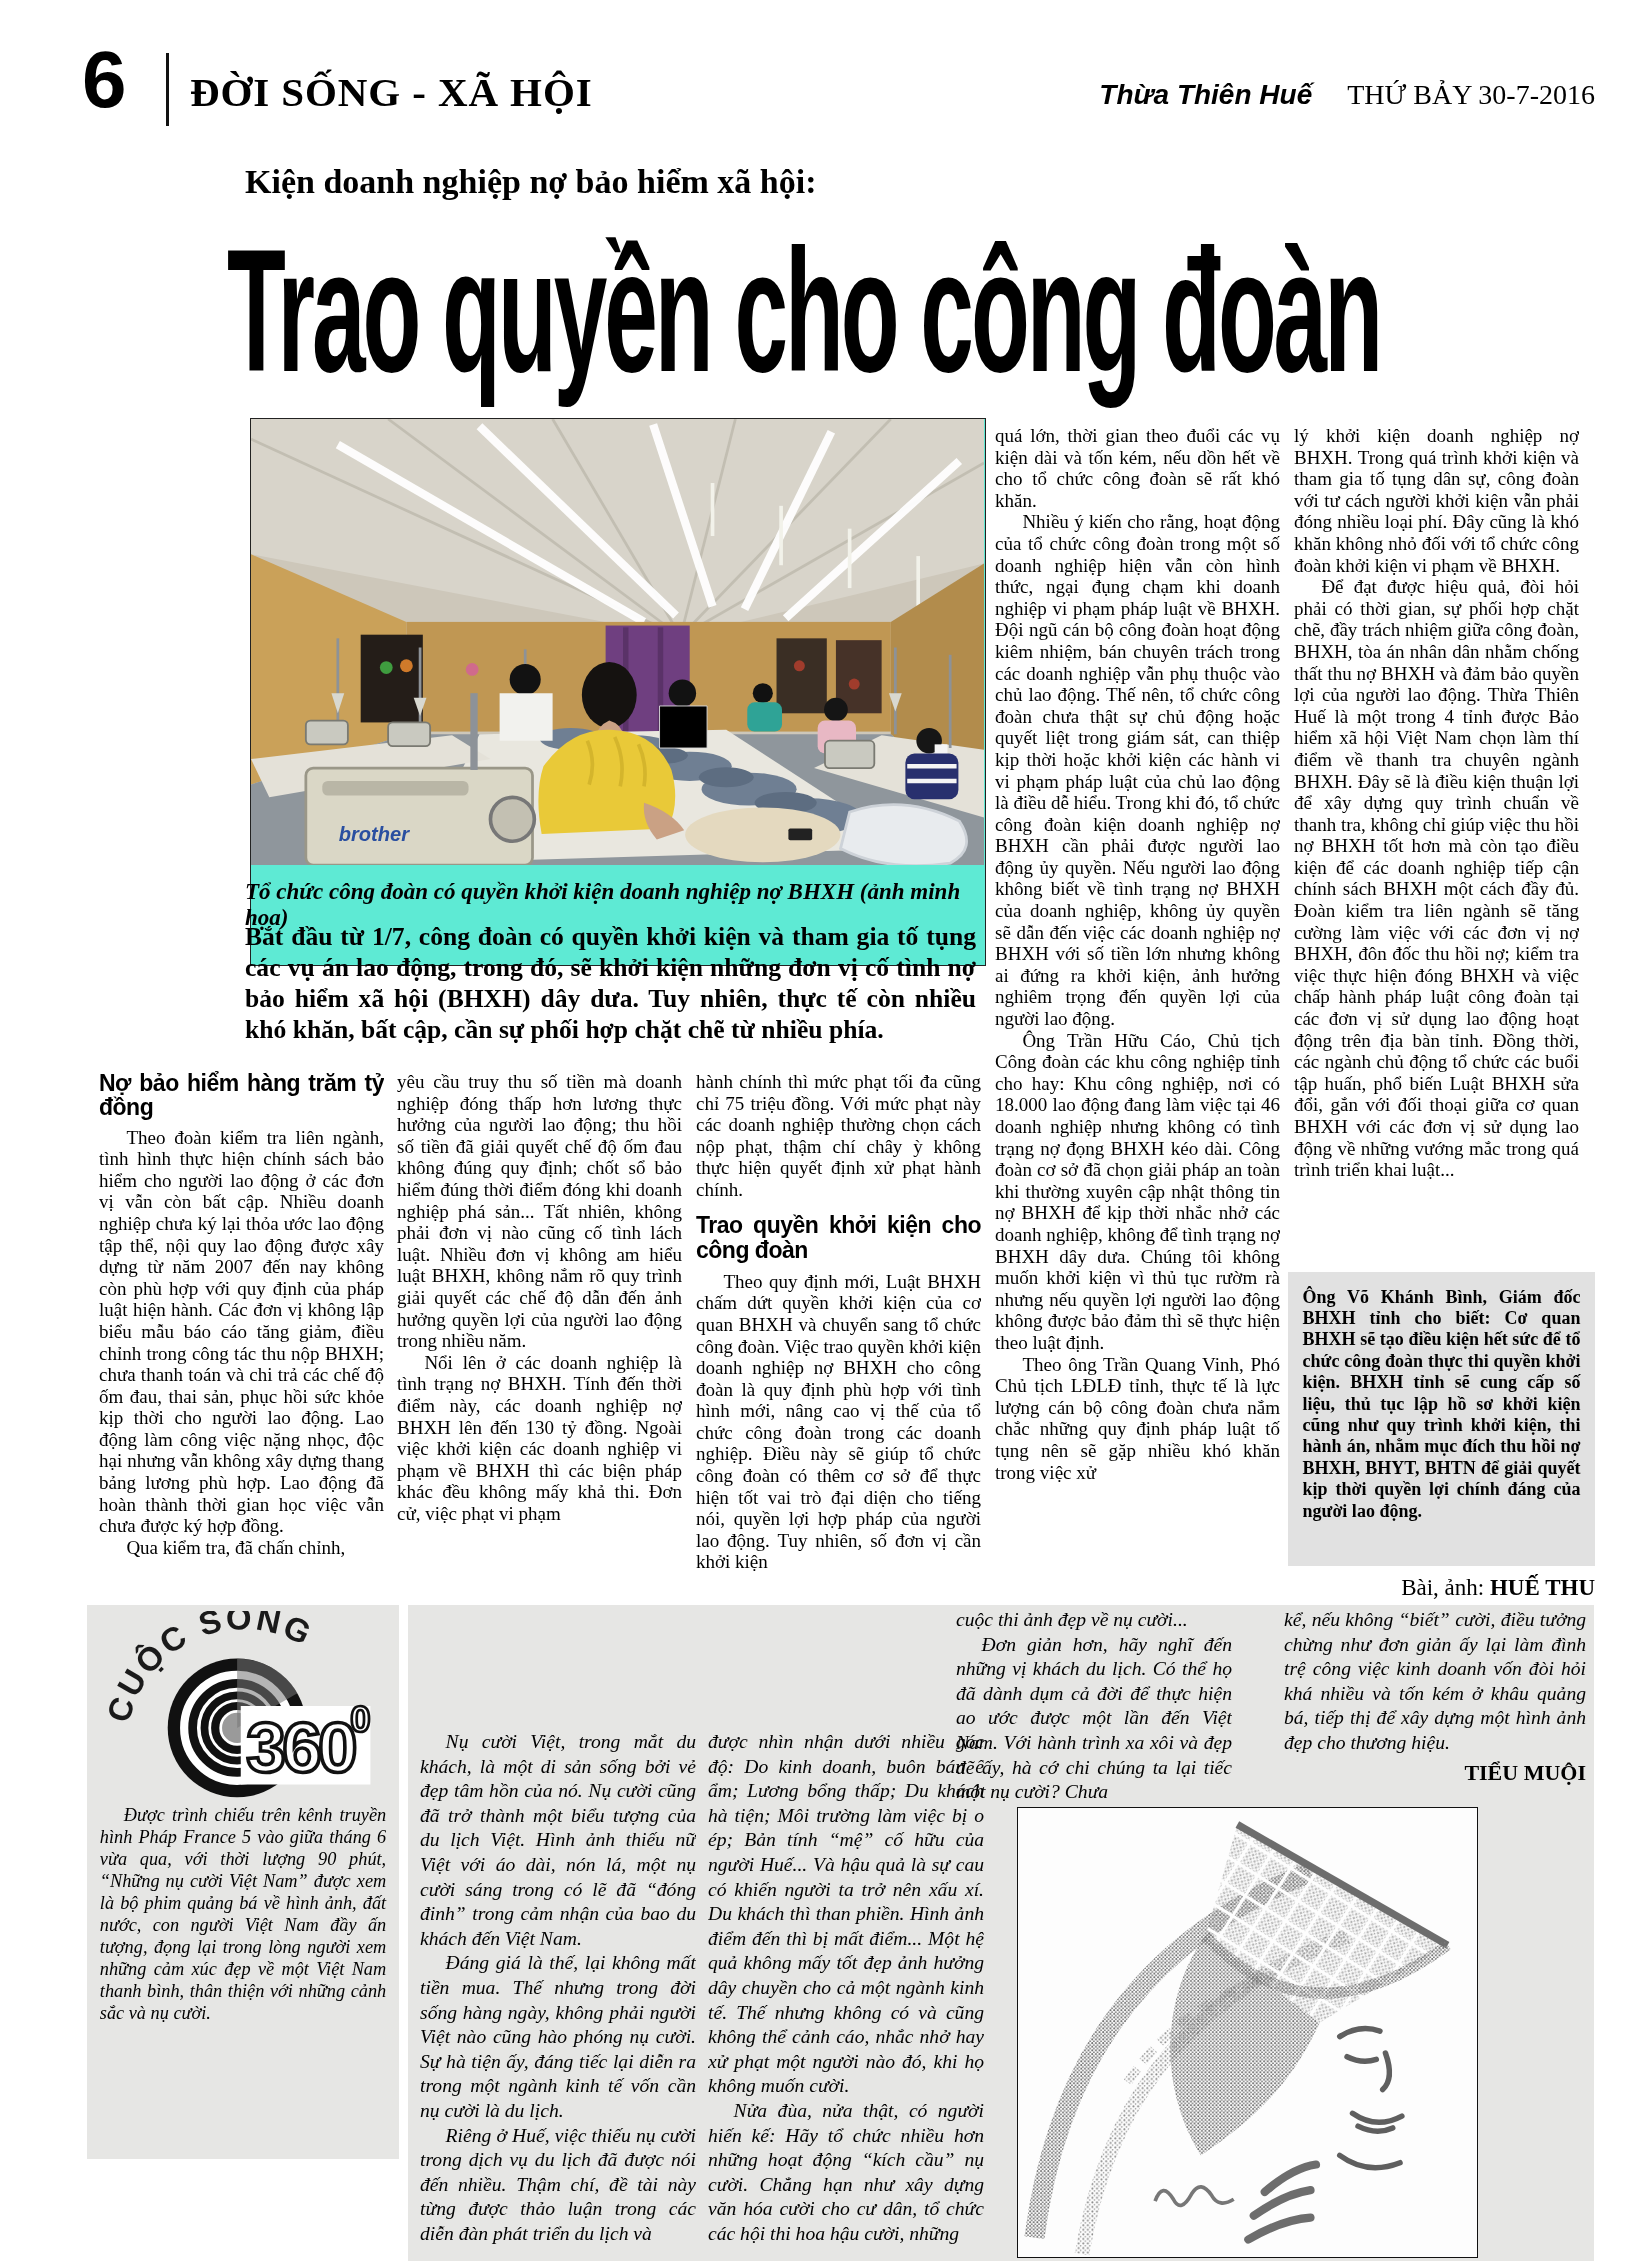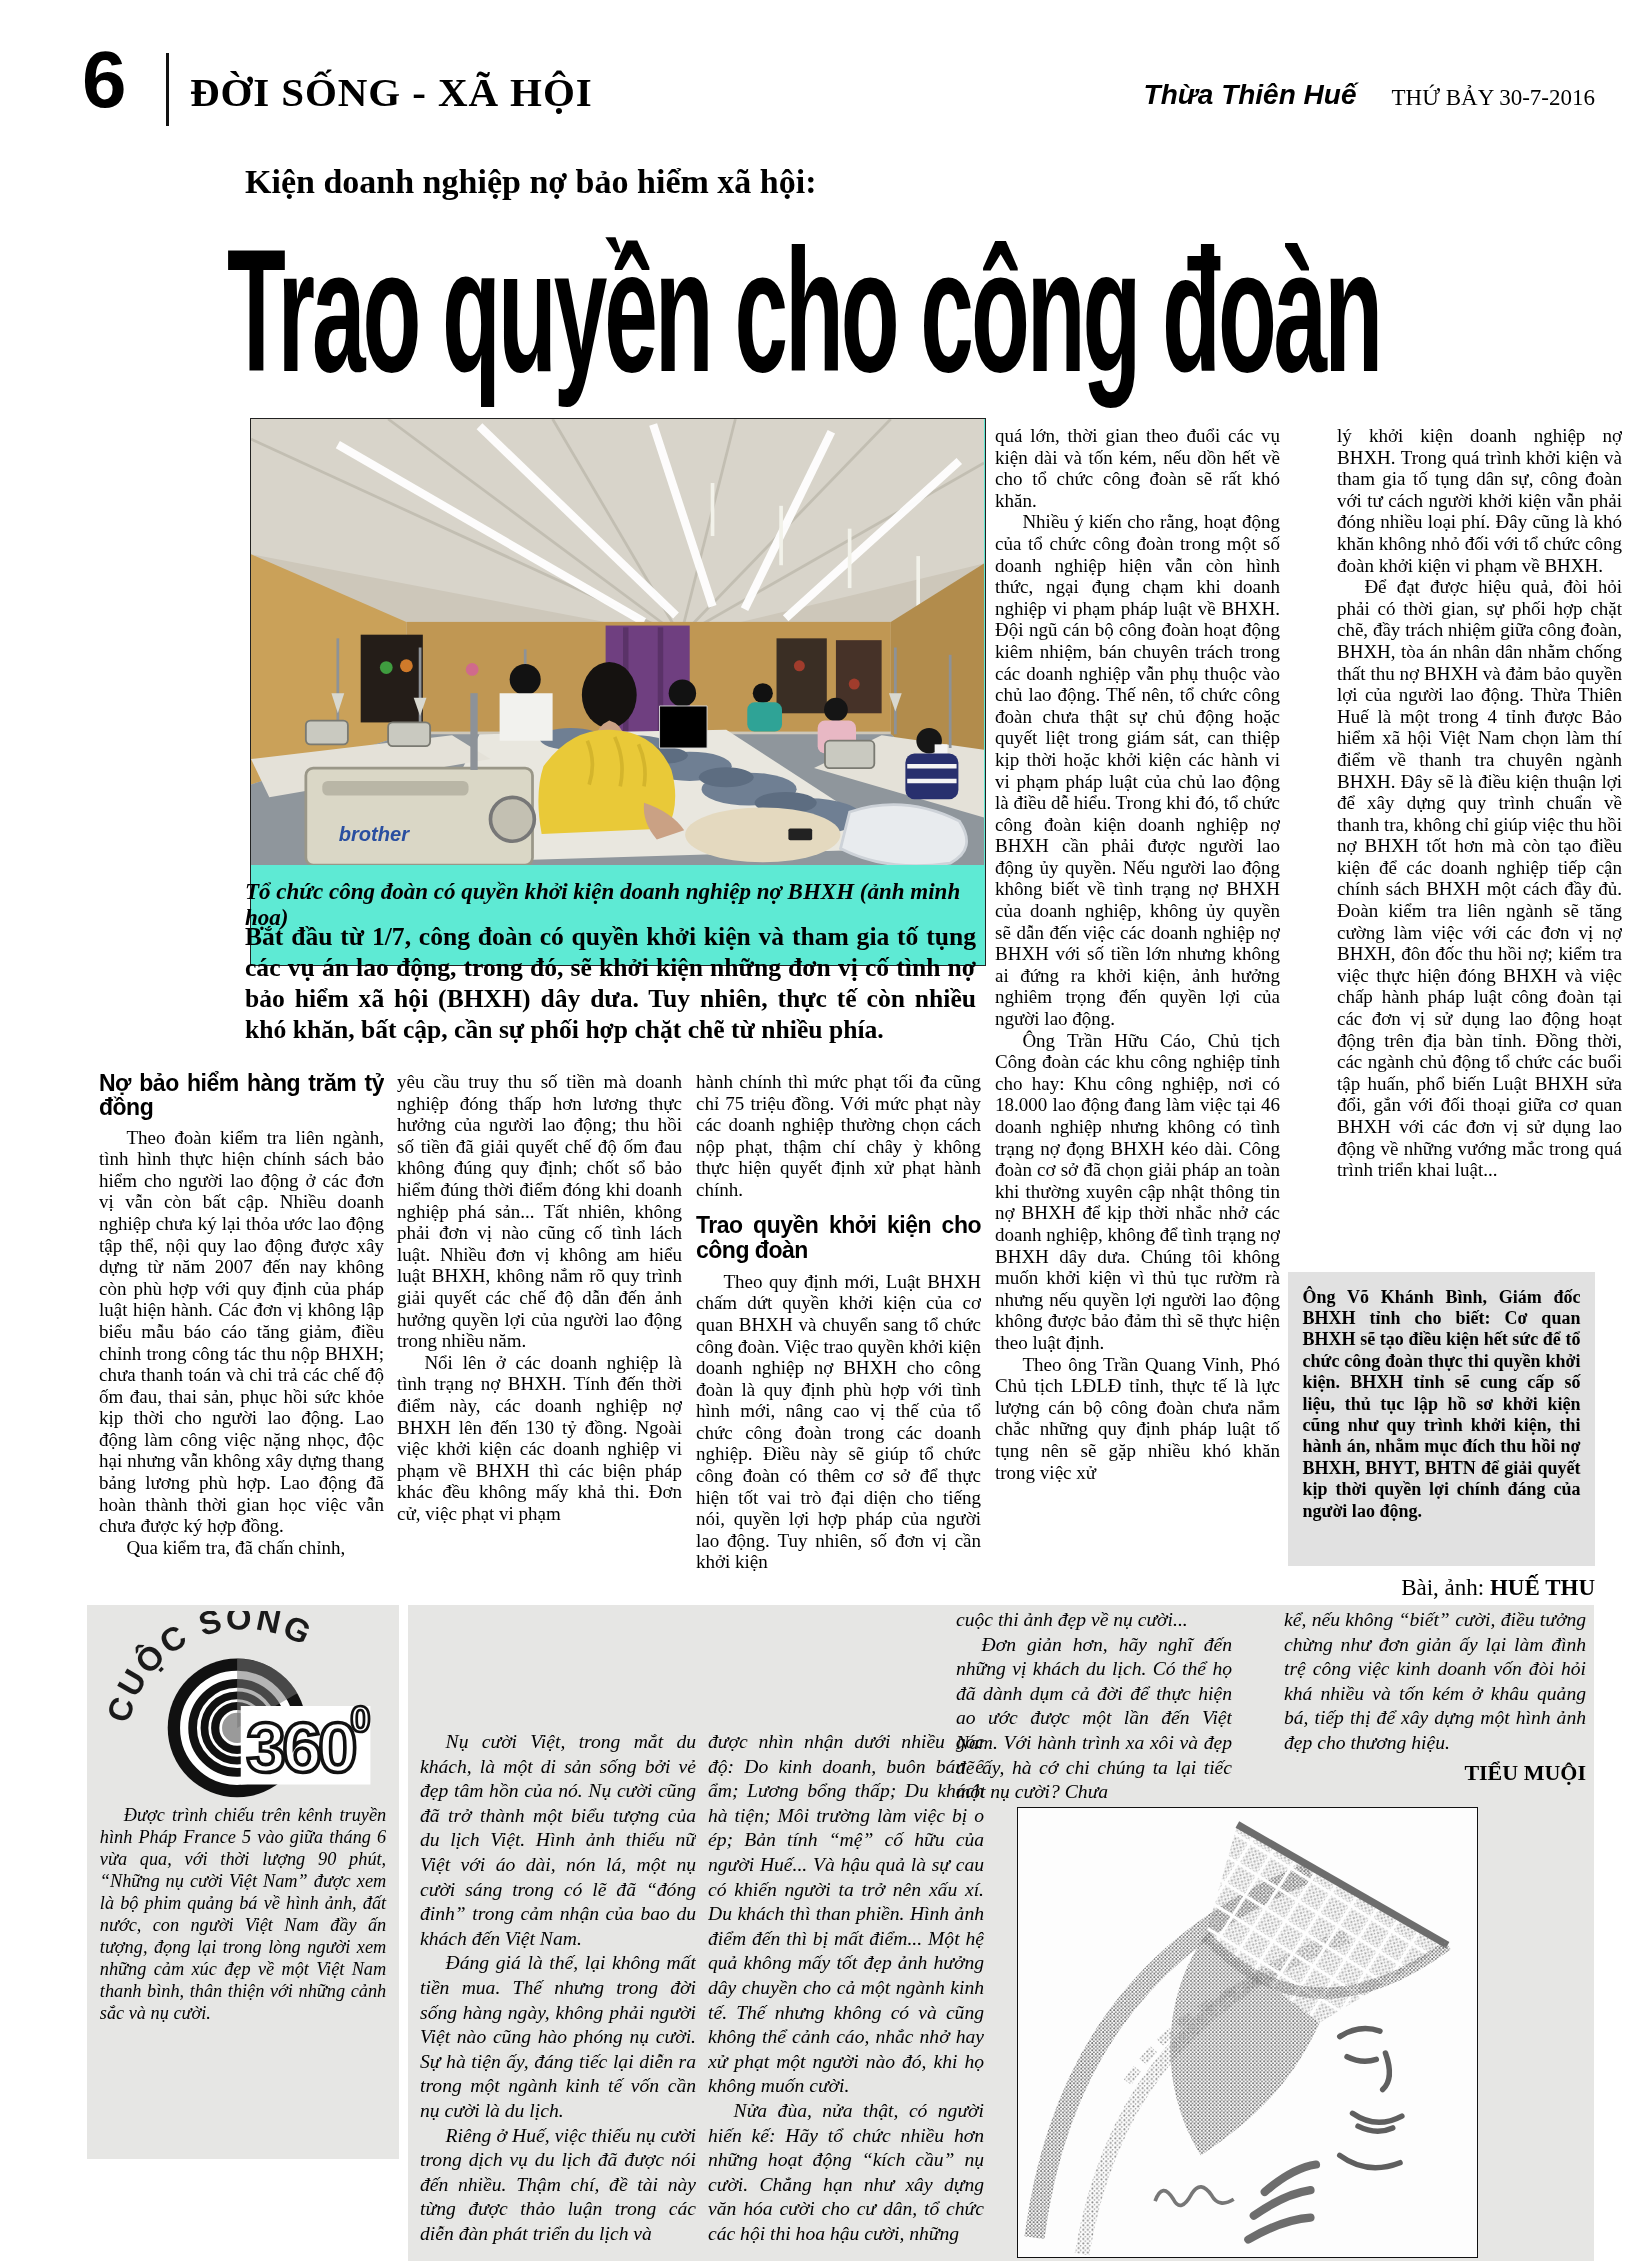--- a/index.html
+++ b/index.html
@@ -6,42 +6,42 @@
   .page{position:relative;width:1647px;height:2267px;background:#ffffff;overflow:hidden;
         font-family:"Liberation Serif","DejaVu Serif",serif;color:#000;}
   .abs{position:absolute;}
   
   .pagenum{left:82px;top:40px;font-family:"Liberation Sans",sans-serif;font-weight:bold;
            font-size:80px;line-height:1;}
   .hdr-divider{left:166px;top:53px;width:2.7px;height:73px;background:#111;}
   .hdr-section{left:190px;top:68px;font-weight:bold;font-size:41px;letter-spacing:0.9px;}
   .hdr-right{right:52px;top:79px;display:flex;gap:35px;align-items:flex-end;}
   .brand{font-family:"Liberation Sans",sans-serif;font-style:italic;font-weight:bold;font-size:28px;}
-  .issue-date{font-size:23px;}
+  .issue-date{font-size:28px;}
   
   .kicker{left:245px;top:163px;font-weight:bold;font-size:34px;}
   .headline{left:227px;top:219px;font-family:"Liberation Sans",sans-serif;font-weight:bold;
             font-size:146px;line-height:1.05;white-space:nowrap;letter-spacing:-4.6px;
             transform:scale(0.66,1.2);transform-origin:left top;}
   
   .photo{left:250px;top:418px;width:736px;height:548px;border:1.8px solid #222;box-sizing:border-box;background:#5eead4;}
   .caption{left:245px;top:879px;width:731px;font-style:italic;font-weight:bold;font-size:23px;}
   .lead{left:245px;top:921px;width:731px;font-weight:bold;font-size:25.6px;line-height:31px;text-align:justify;}
   
   .col{width:285px;overflow:hidden;font-size:19px;line-height:21.6px;text-align:justify;}
   .col p{margin:0;text-indent:27.4px;}
   .col p.cont{text-indent:0;}
   .subhead{font-family:"Liberation Sans",sans-serif;font-weight:bold;font-size:23px;line-height:1.05;
            margin:0 0 7.3px 0;letter-spacing:-0.5px;}
   .subhead2{margin:12.8px 0 9.1px 0;}
   .c1{left:99px;top:1071px;height:501px;}
   .c2{left:397px;top:1071px;height:501px;}
   .c3{left:696px;top:1071px;height:501px;}
   .c4{left:995px;top:425px;height:1144px;}
-  .c5{left:1337px;top:425px;height:845px;}
+  .c5{left:1294px;top:425px;height:845px;}
   .quotebox{left:1288px;top:1272px;width:307px;height:294px;background:#e1e1e1;box-sizing:border-box;
             padding:14.6px 14.6px;font-weight:bold;font-size:18px;line-height:21.4px;text-align:justify;overflow:hidden;}
   .byline{left:1288px;top:1575px;width:307px;text-align:right;font-size:23px;}
   .byline .lbl{}
   .byline .nm{font-weight:bold;}
   
   .panelA{left:87px;top:1605px;width:312px;height:554px;background:#e6e6e4;overflow:hidden;}
   .panelB{left:408px;top:1605px;width:1186px;height:656px;background:#e6e6e4;}
   .logo-wrap{margin:5.5px auto 3.7px auto;width:283px;height:190px;}
   .intro{padding:0 12.8px;font-style:italic;font-size:18.3px;line-height:22px;text-align:justify;}

